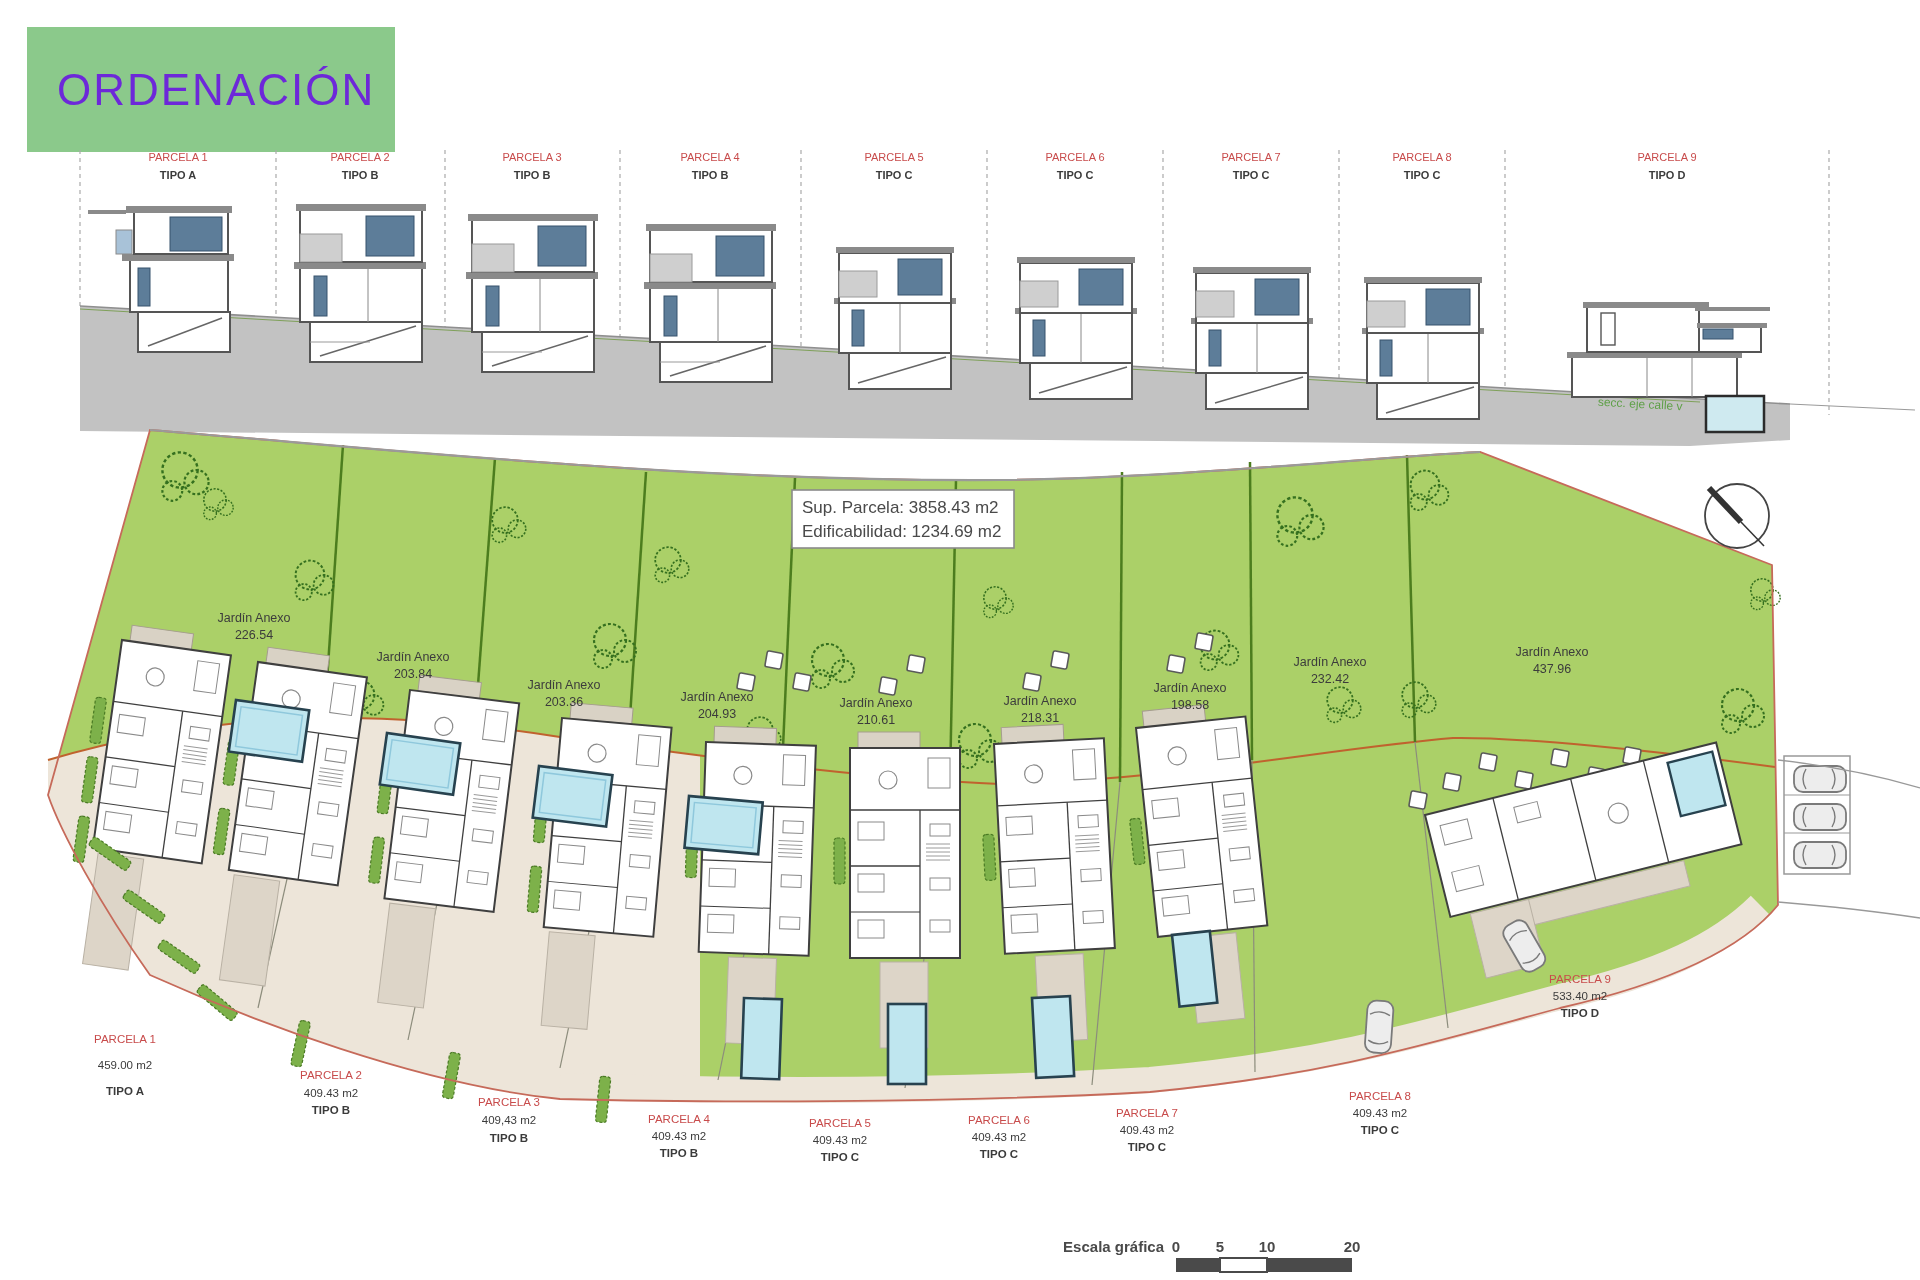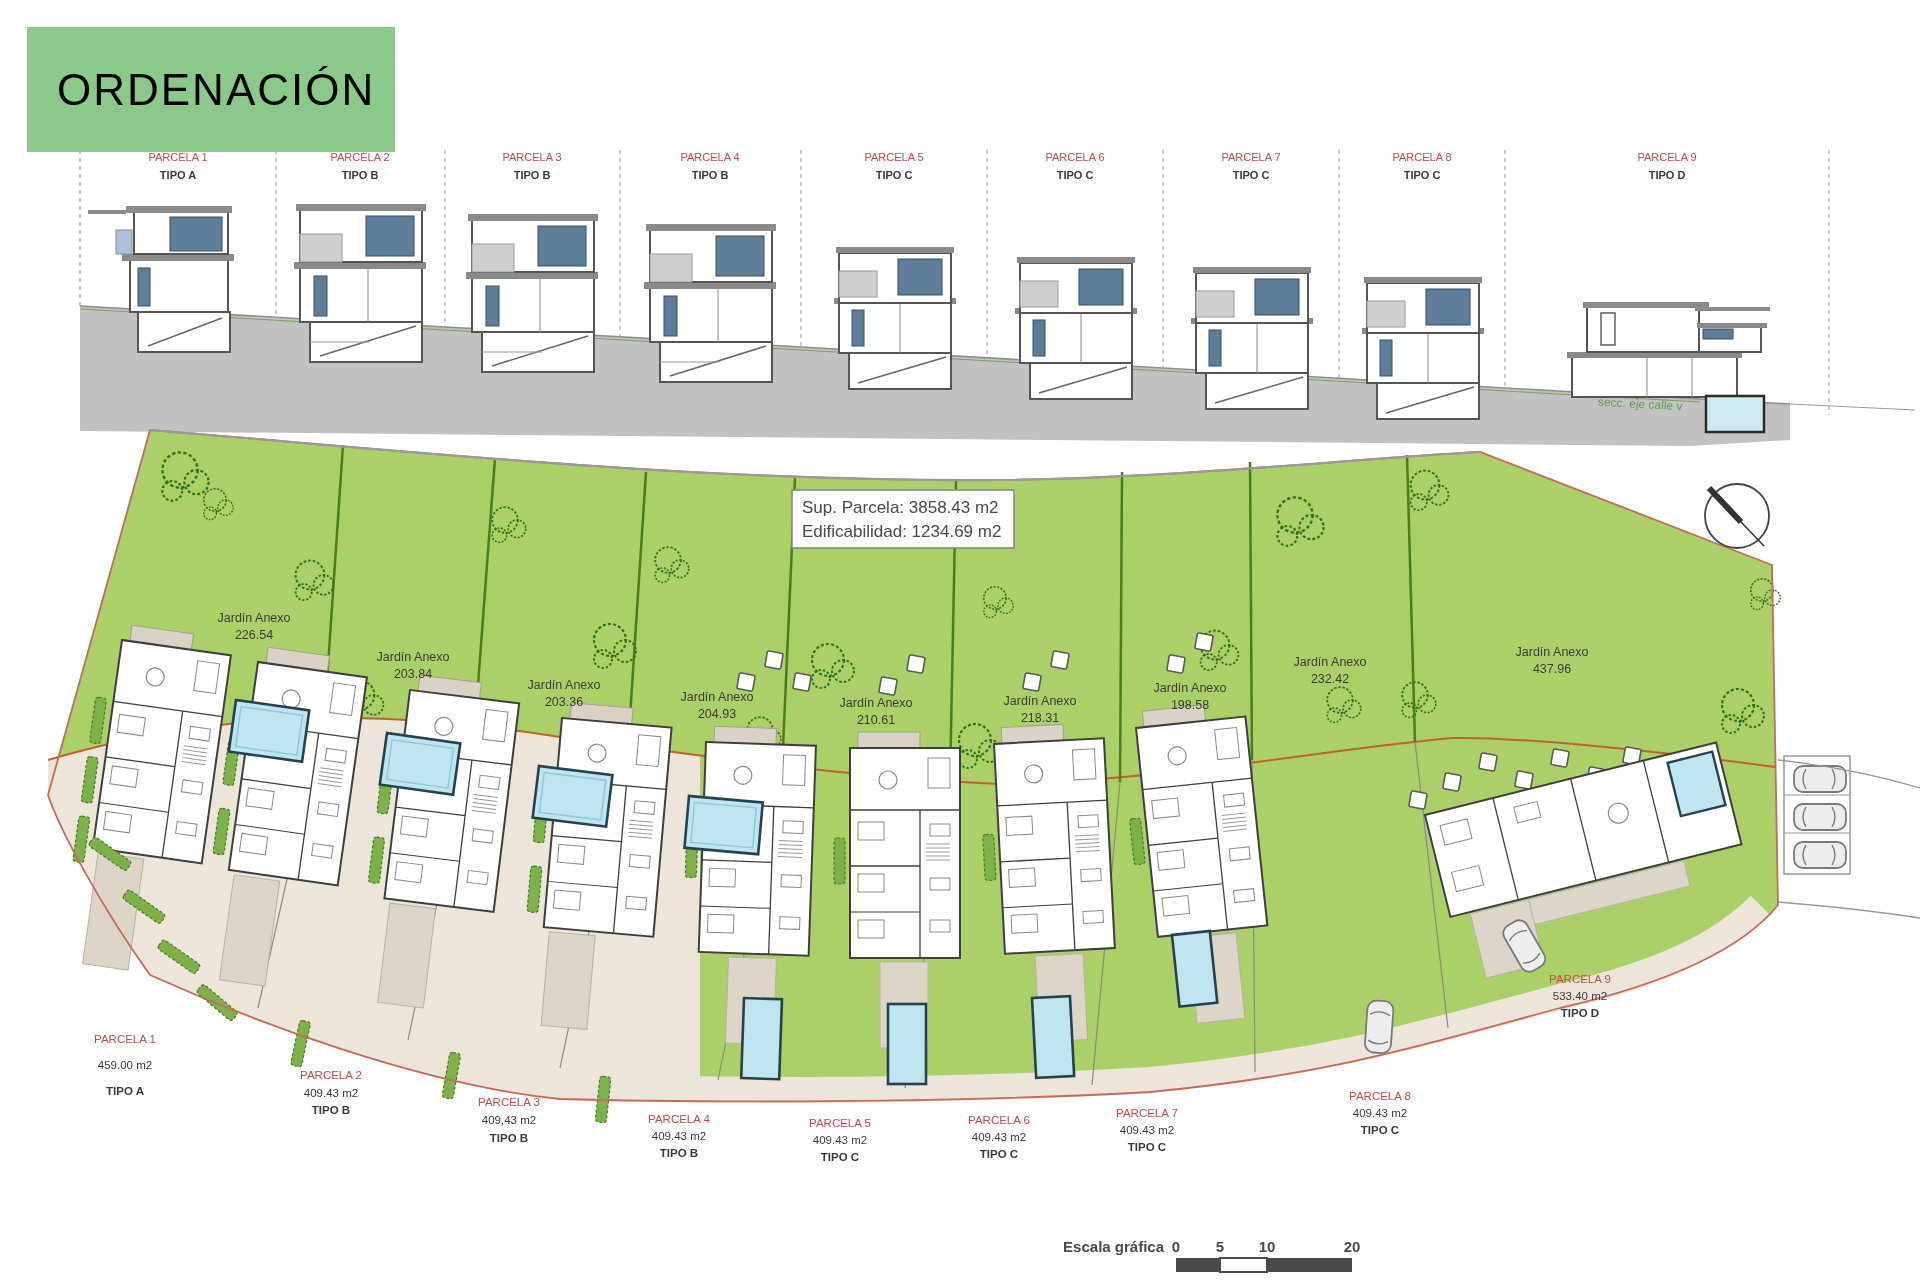--- a/index.html
+++ b/index.html
@@ -1,20 +1,20 @@
 <!DOCTYPE html>
 <html><head>
 <meta charset="utf-8">
 <style>
   html,body{margin:0;padding:0;background:#fff;}
   body{width:1920px;height:1280px;overflow:hidden;font-family:"Liberation Sans",sans-serif;}
   .stage{position:relative;width:1920px;height:1280px;background:#ffffff;}
   .banner{position:absolute;left:27px;top:27px;width:368px;height:125px;background:#8BC98B;
           display:flex;align-items:center;padding-left:30px;box-sizing:border-box;}
-  .banner span{font-size:44px;color:#000000;letter-spacing:2px;font-weight:400;}
+  .banner span{font-size:44px;color:#6d28d9;letter-spacing:2px;font-weight:400;}
   svg{position:absolute;left:0;top:0;}
   svg text{font-family:"Liberation Sans",sans-serif;}
   .red-lbl{fill:#C84B4B;font-size:11px;}
   .dark-lbl{fill:#3B3B3B;font-size:11px;font-weight:bold;}
   .garden-lbl{fill:#3C3C3C;font-size:12.5px;}
   .plot-name{fill:#C84B4B;font-size:11.5px;}
   .plot-val{fill:#3B3B3B;font-size:11.5px;}
   .plot-tipo{fill:#3B3B3B;font-size:11.5px;font-weight:bold;}
   .info-line{fill:#4A4A4A;font-size:17px;}
   .scale-txt{fill:#4A4A4A;font-size:15px;font-weight:bold;}

